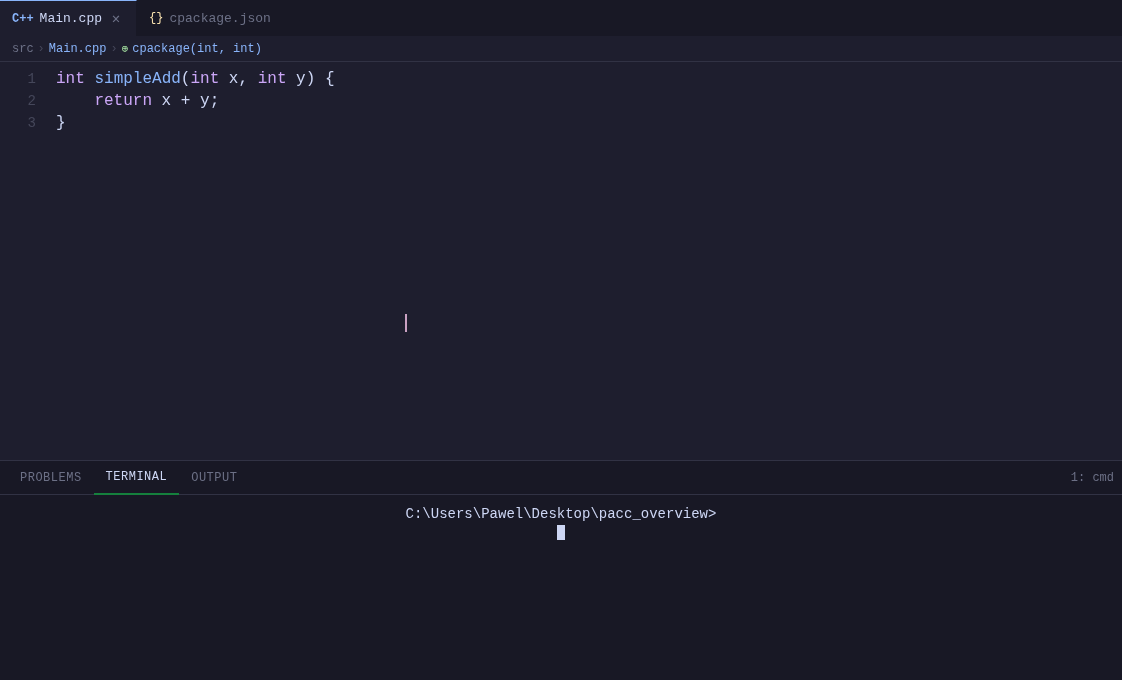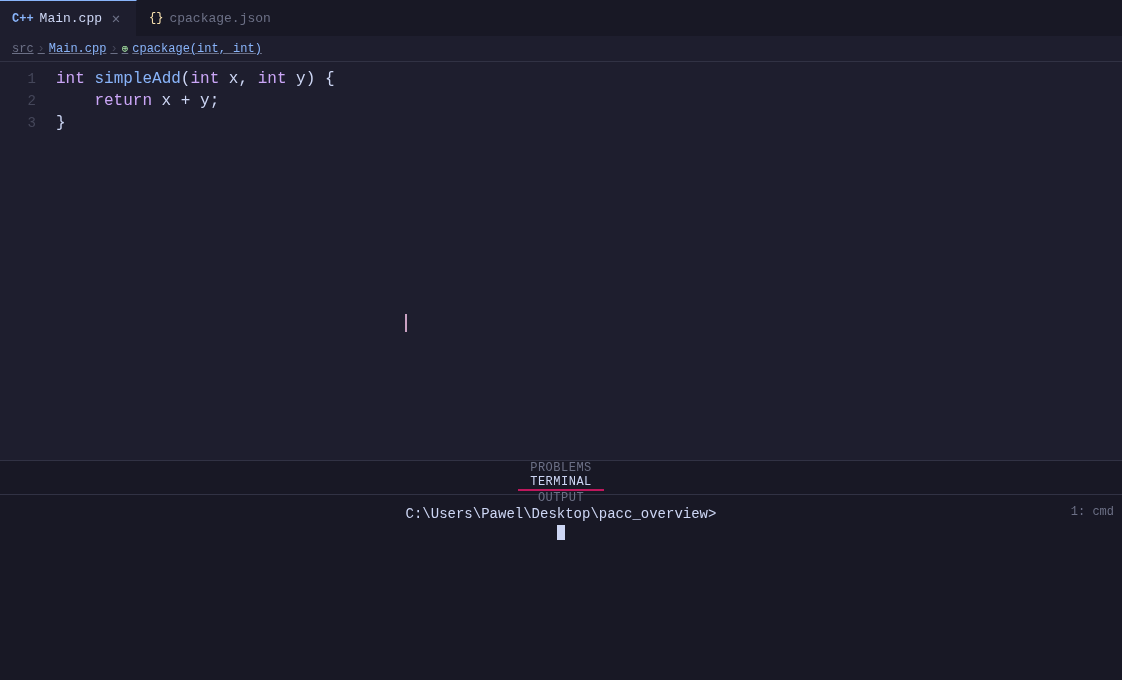--- a/index.html
+++ b/index.html
@@ -78,21 +78,20 @@
       display: flex;
       align-items: center;
       padding: 4px 12px;
       background-color: #1e1e2e;
       font-size: 12px;
       color: #6c7086;
       gap: 4px;
       border-bottom: 1px solid #313244;
       flex-shrink: 0;
       height: 26px;
-      text-decoration: underline;
     }
 
     .breadcrumb-sep {
       color: #45475a;
     }
 
     .breadcrumb-item {
       color: #89b4fa;
     }
 
@@ -167,39 +166,38 @@
     }
 
     .panel-tabs {
       display: flex;
       align-items: center;
       height: 34px;
       padding: 0 8px;
       gap: 0;
       flex-shrink: 0;
       border-bottom: 1px solid #313244;
-      flex-direction: column;
     }
 
     .panel-tab {
       padding: 0 12px;
       font-size: 12px;
       height: 34px;
       display: flex;
       align-items: center;
       cursor: pointer;
       color: #6c7086;
       text-transform: uppercase;
       letter-spacing: 0.5px;
       font-weight: 500;
     }
 
     .panel-tab.active {
       color: #cdd6f4;
-      border-bottom: 2px solid #be185d;
+      border-bottom: 2px solid #15803d;
     }
 
     .panel-tab-right {
       margin-left: auto;
       font-size: 12px;
       color: #6c7086;
     }
 
     .terminal-body {
       flex: 1;

